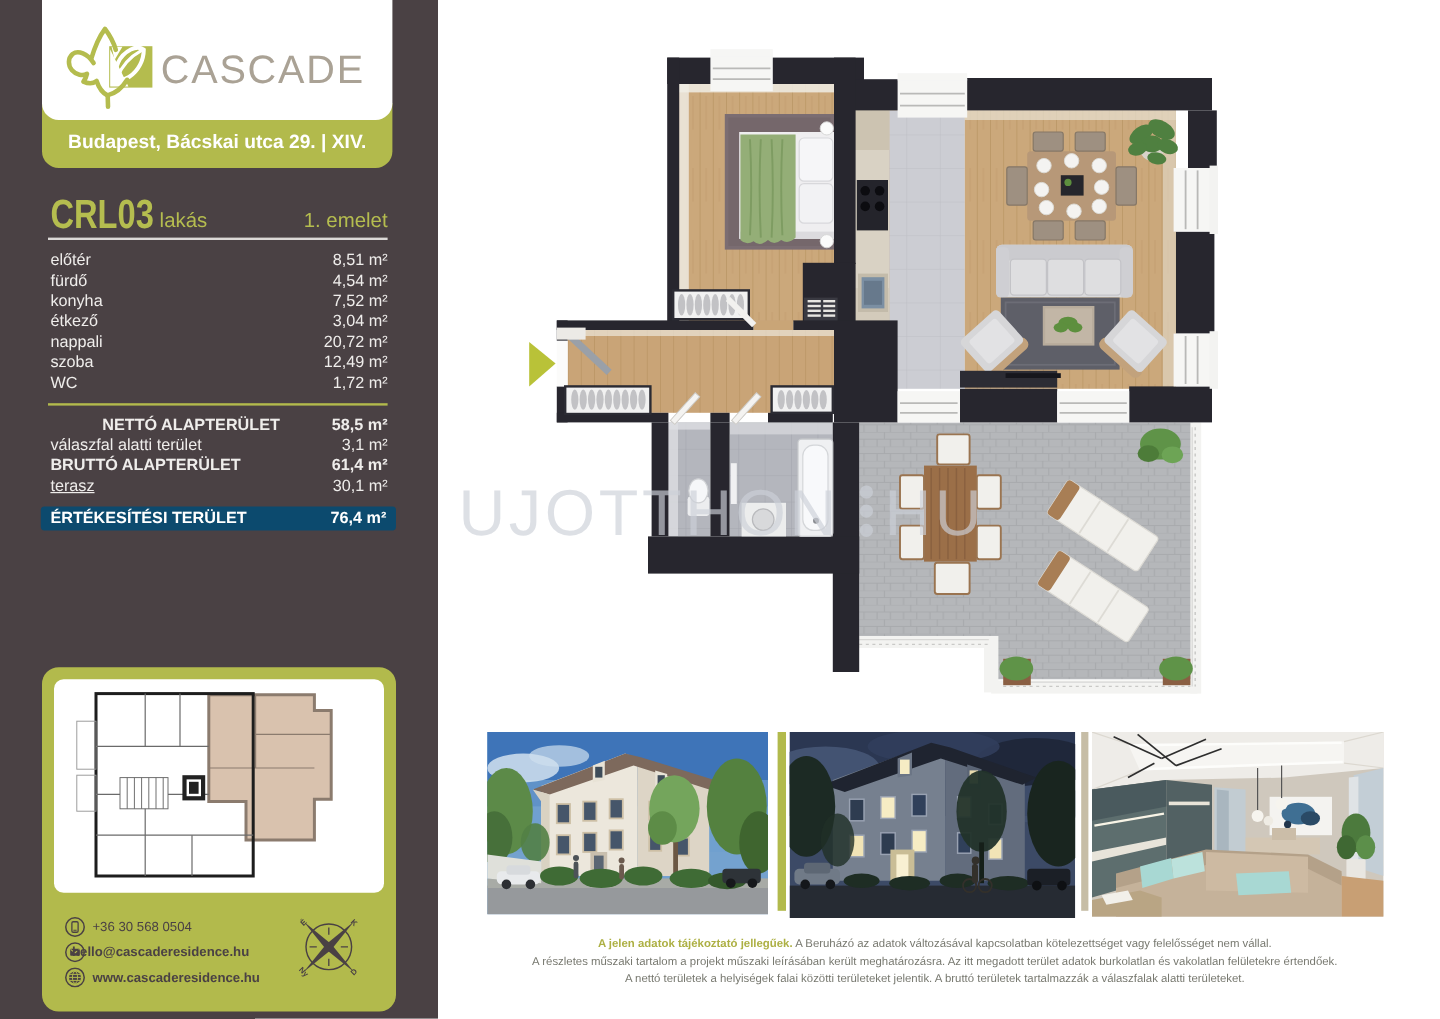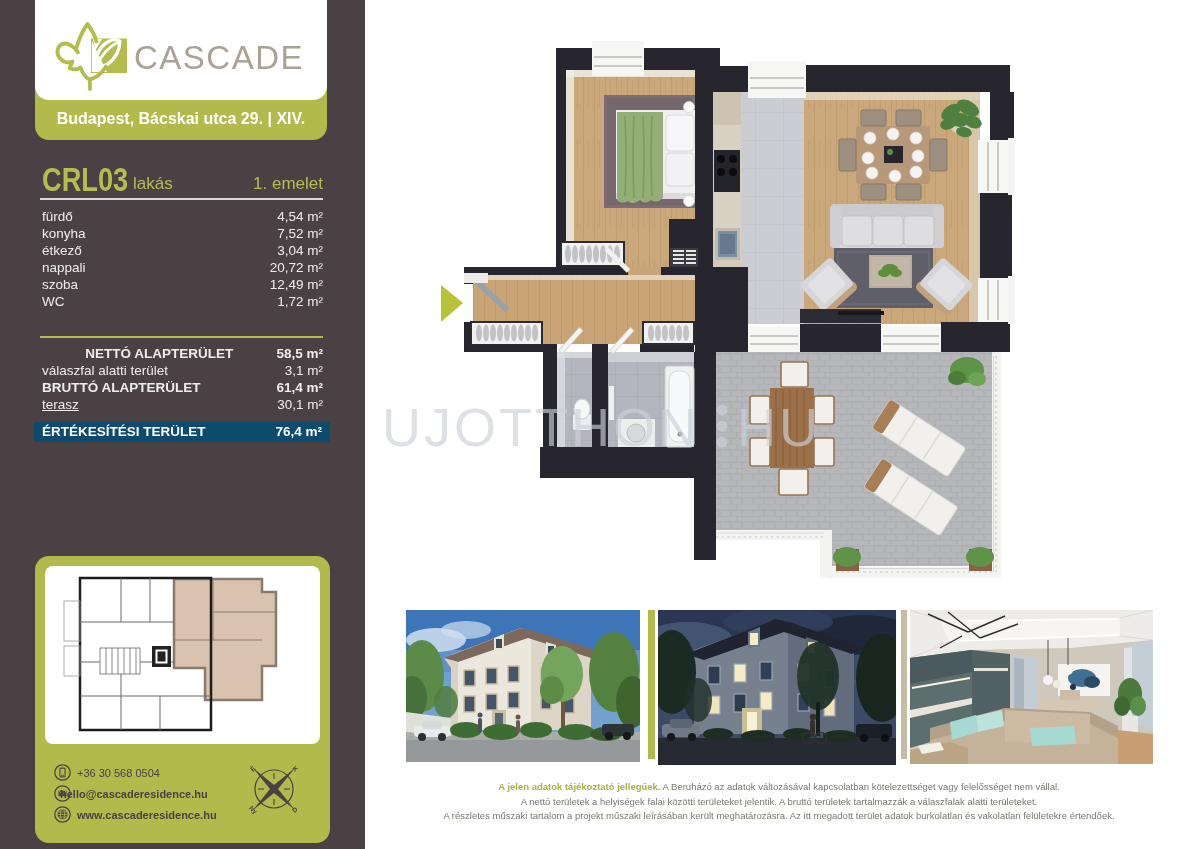--- a/index.html
+++ b/index.html
@@ -35,20 +35,21 @@
 <div class="abs" style="left:35px;top:100px;width:292px;height:40px;color:#fff;font-weight:bold;font-size:16px;text-align:center;line-height:38px;">Budapest, Bácskai utca 29. | XIV.</div>
 
 <div class="abs" style="left:42px;top:160px;color:#b5bd4f;font-size:34px;font-weight:bold;transform:scaleX(0.8);transform-origin:0 0;">CRL03</div>
 <div class="abs" style="left:133px;top:174px;color:#b5bd4f;font-size:17px;">lakás</div>
 
 <div class="abs" style="left:223px;top:174px;width:100px;text-align:right;color:#b5bd4f;font-size:17px;">1. emelet</div>
 
 <div class="abs" style="left:40px;top:198px;width:283px;height:2px;background:#dcd9d7;"></div>
 
 <div class="abs" style="left:42px;top:209px;width:281px;color:#efedeb;font-size:13.5px;">
+  <div style="height:17px;"><span>előtér</span><span style="float:right;">8,51 m²</span></div>
   <div style="height:17px;"><span>fürdő</span><span style="float:right;">4,54 m²</span></div>
   <div style="height:17px;"><span>konyha</span><span style="float:right;">7,52 m²</span></div>
   <div style="height:17px;"><span>étkező</span><span style="float:right;">3,04 m²</span></div>
   <div style="height:17px;"><span>nappali</span><span style="float:right;">20,72 m²</span></div>
   <div style="height:17px;"><span>szoba</span><span style="float:right;margin-left:48px;">12,49 m²</span></div>
   <div style="height:17px;"><span>WC</span><span style="float:right;">1,72 m²</span></div>
 </div>
 
 <div class="abs" style="left:40px;top:336px;width:283px;height:2px;background:#b2ba4c;"></div>
 
@@ -765,15 +766,15 @@
   </g>
 
   <polygon points="0,140 40,132 58,138 58,154 0,154" fill="#b9a584"></polygon>
   <polygon points="8,136 30,132 34,140 12,144" fill="#f2f0ea"></polygon>
 
   <polygon points="208,120 243,124 243,154 208,154" fill="#c89f74"></polygon>
 </svg>
 
 <div class="abs" style="left:365px;top:780px;width:828px;text-align:center;font-size:9.5px;color:#77786f;line-height:14.5px;">
   <div><b style="color:#adb044;">A jelen adatok tájékoztató jellegűek.</b> A Beruházó az adatok változásával kapcsolatban kötelezettséget vagy felelősséget nem vállal.</div>
+  <div>A részletes műszaki tartalom a projekt műszaki leírásában került meghatározásra. Az itt megadott terület adatok burkolatlan és vakolatlan felületekre értendőek.</div>
   <div>A nettó területek a helyiségek falai közötti területeket jelentik. A bruttó területek tartalmazzák a válaszfalak alatti területeket.</div>
-  <div>A részletes műszaki tartalom a projekt műszaki leírásában került meghatározásra. Az itt megadott terület adatok burkolatlan és vakolatlan felületekre értendőek.</div>
 </div>
 
 </body></html>

